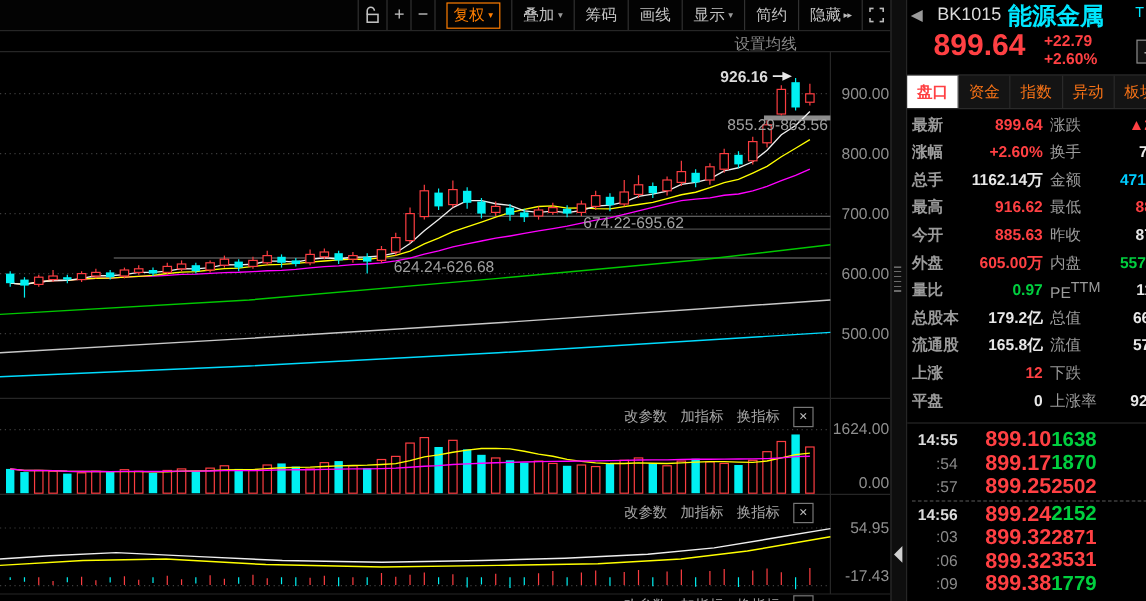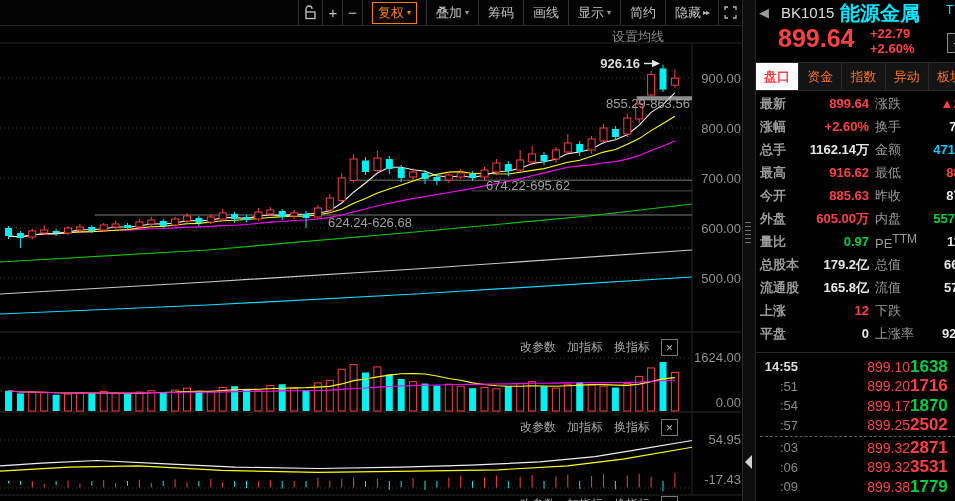--- a/index.html
+++ b/index.html
@@ -64,21 +64,21 @@
   .f-v1{width:62px;text-align:right;font-weight:bold;}
   .f-l2{width:50px;margin-left:6px;color:#9b9b9b;}
   .f-v2{flex:1;text-align:right;font-weight:bold;}
   .f-l2 sup{font-size:12px;}
 
   #ticks{position:absolute;left:0;top:352px;width:196px;padding-left:4px;
          border-top:1px solid #262626;padding-top:4px;}
   .t-row{display:flex;align-items:center;height:19.5px;font-size:13px;}
   .t-time{width:38px;text-align:right;color:#8a8a8a;}
   .t-time.major{color:#ddd;font-weight:bold;font-size:13px;}
-  .t-price{width:78px;text-align:right;font-weight:normal;font-size:14px;padding-left:34px;}
+  .t-price{width:78px;text-align:right;font-weight:bold;font-size:18px;}
   .t-vol{flex:1;text-align:left;font-weight:bold;font-size:17px;}
   .t-div{border-bottom:1px dashed #5c5c5c;height:0;margin:1px 0;}
 
   .c-red{color:#ff4043;}
   .c-green{color:#00cf3f;}
   .c-white{color:#e8e8e8;}
   .c-cyan{color:#00ccff;}
 </style>
 </head>
 <body>
@@ -514,36 +514,36 @@
           <span class="f-v2 c-white">92.31%</span>
         </div>
       </div>
     <div id="ticks">
         <div class="t-row">
           <span class="t-time major">14:55</span>
           <span class="t-price c-red">899.10</span>
           <span class="t-vol c-green">1638</span>
         </div>
         <div class="t-row">
-          <span class="t-time">:51</span>
-          <span class="t-price c-red">899.20</span>
-          <span class="t-vol c-red">1716</span>
-        </div>
-        <div class="t-row">
           <span class="t-time">:54</span>
           <span class="t-price c-red">899.17</span>
           <span class="t-vol c-green">1870</span>
         </div>
         <div class="t-row">
           <span class="t-time">:57</span>
           <span class="t-price c-red">899.25</span>
           <span class="t-vol c-red">2502</span>
         </div>
         <div class="t-div"></div>
         <div class="t-row">
+          <span class="t-time major">14:56</span>
+          <span class="t-price c-red">899.24</span>
+          <span class="t-vol c-green">2152</span>
+        </div>
+        <div class="t-row">
           <span class="t-time">:03</span>
           <span class="t-price c-red">899.32</span>
           <span class="t-vol c-red">2871</span>
         </div>
         <div class="t-row">
           <span class="t-time">:06</span>
           <span class="t-price c-red">899.32</span>
           <span class="t-vol c-red">3531</span>
         </div>
         <div class="t-row">

